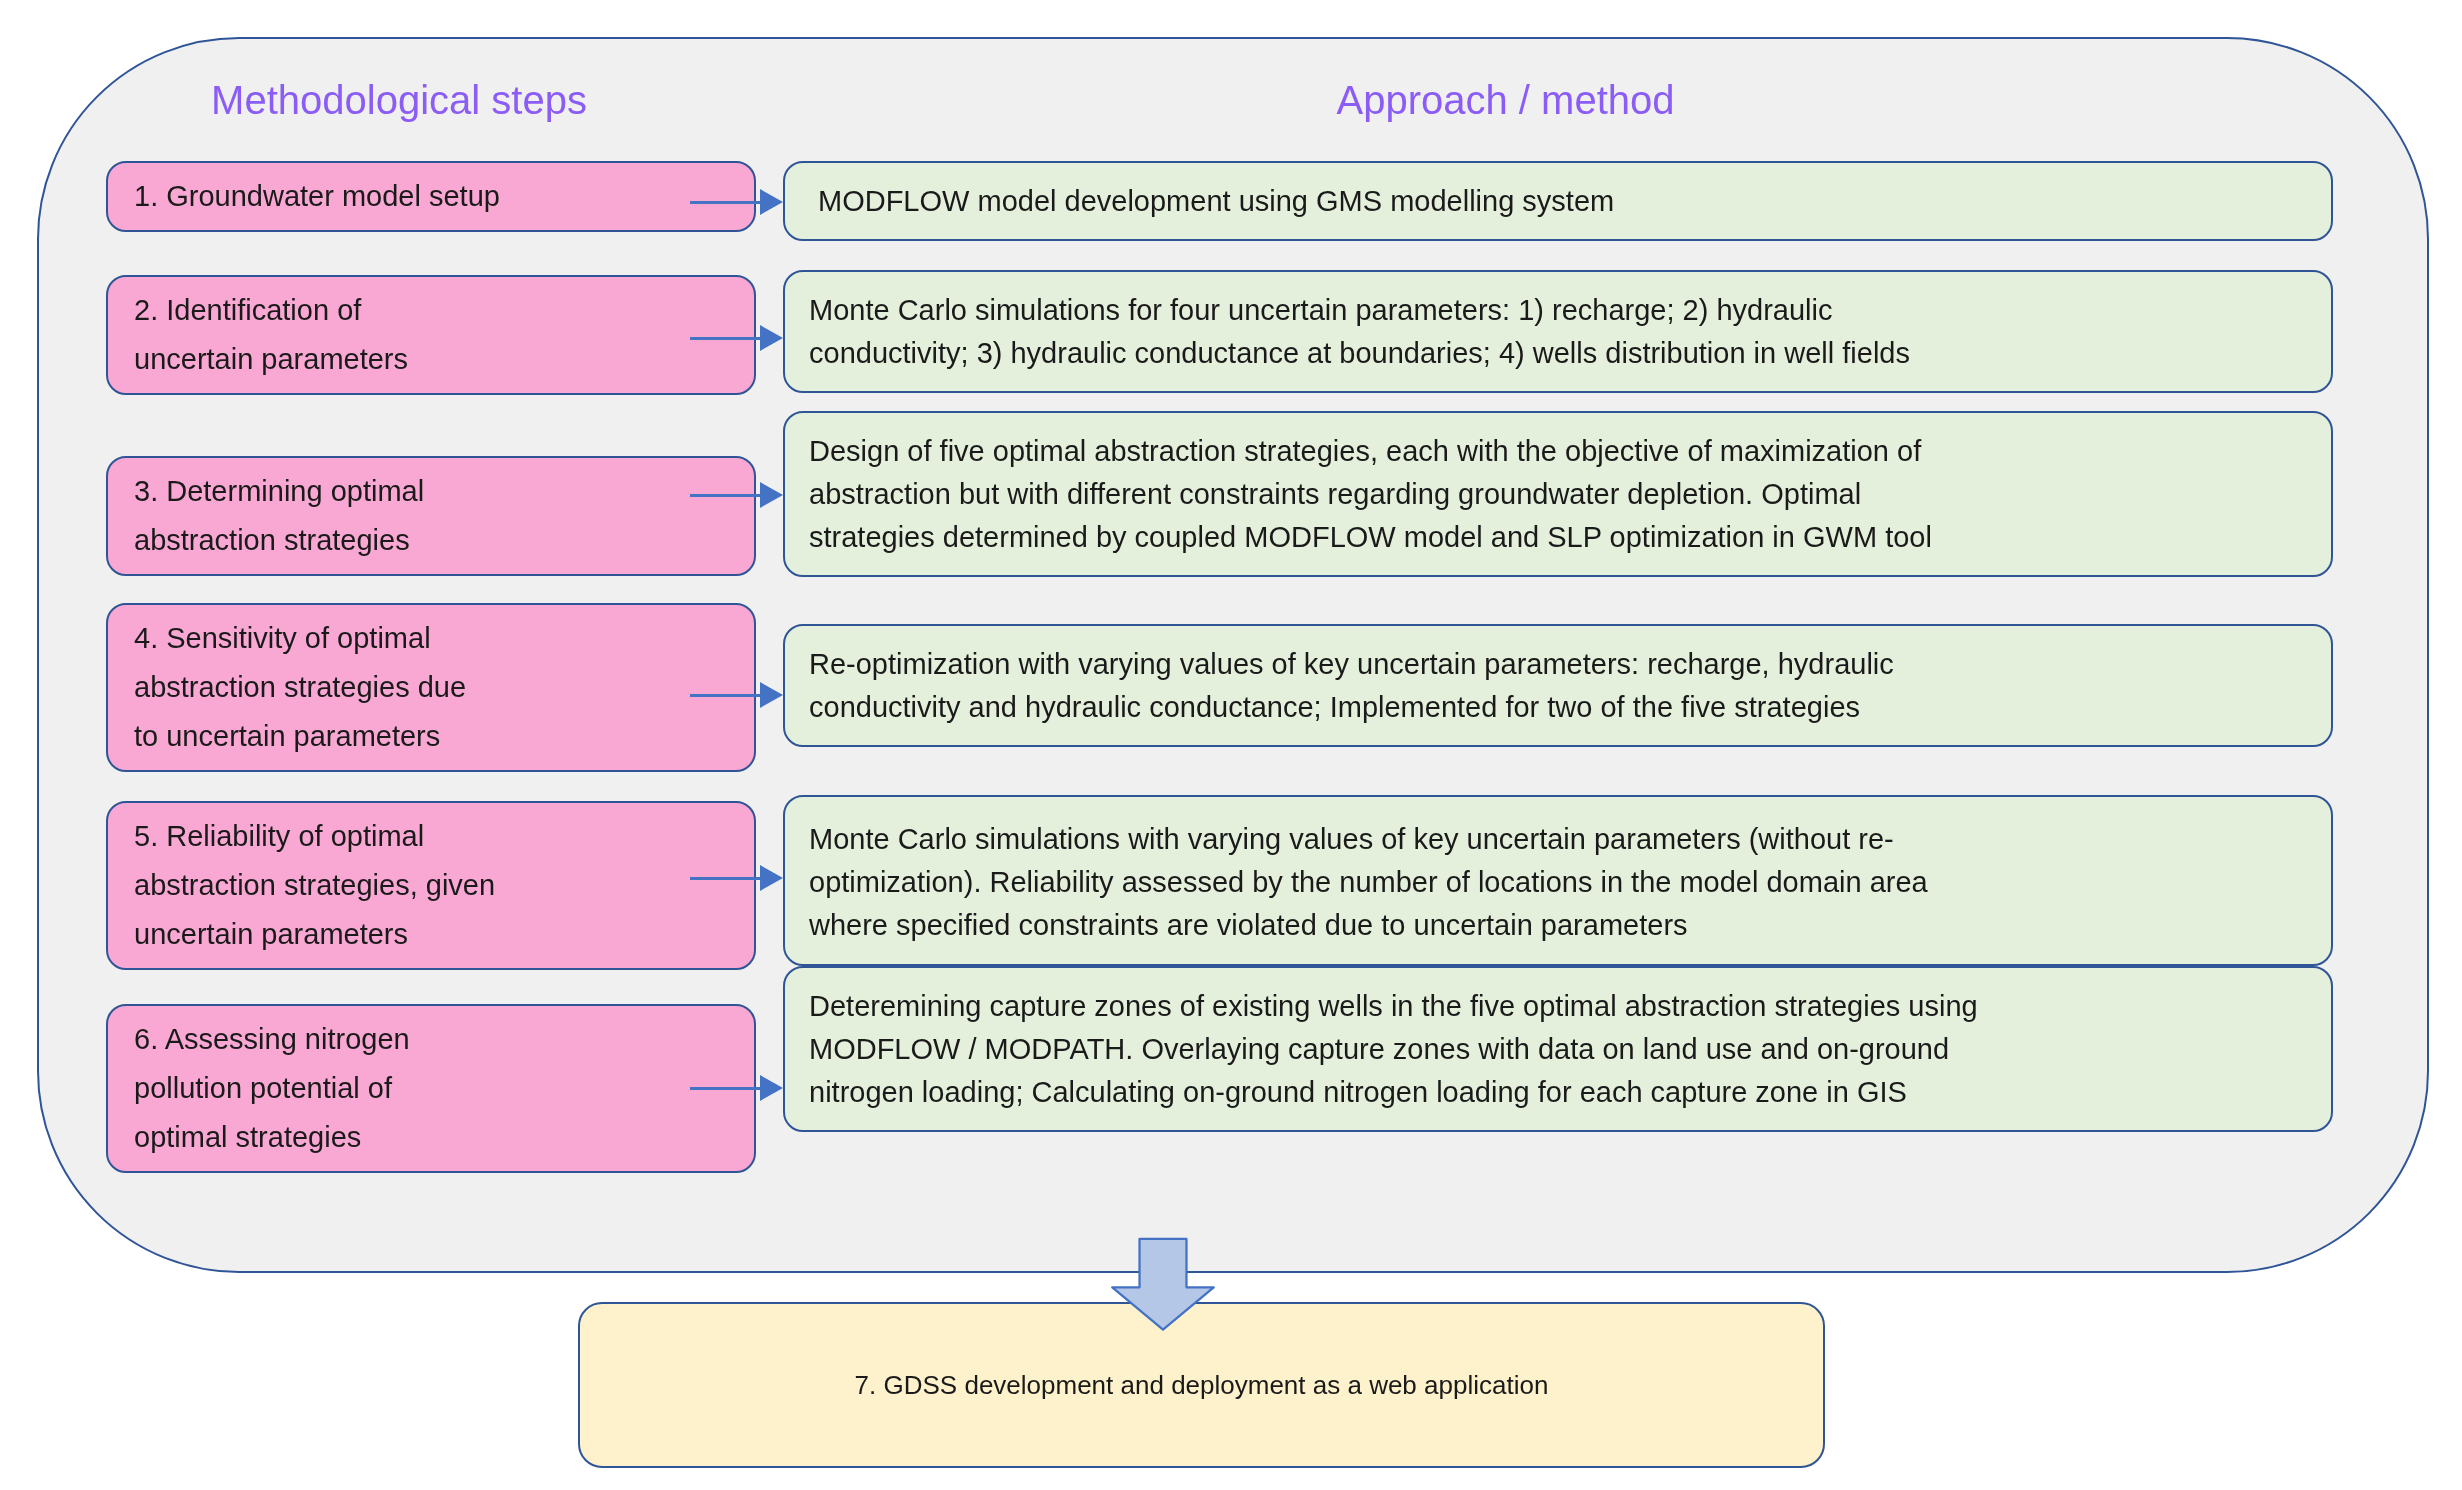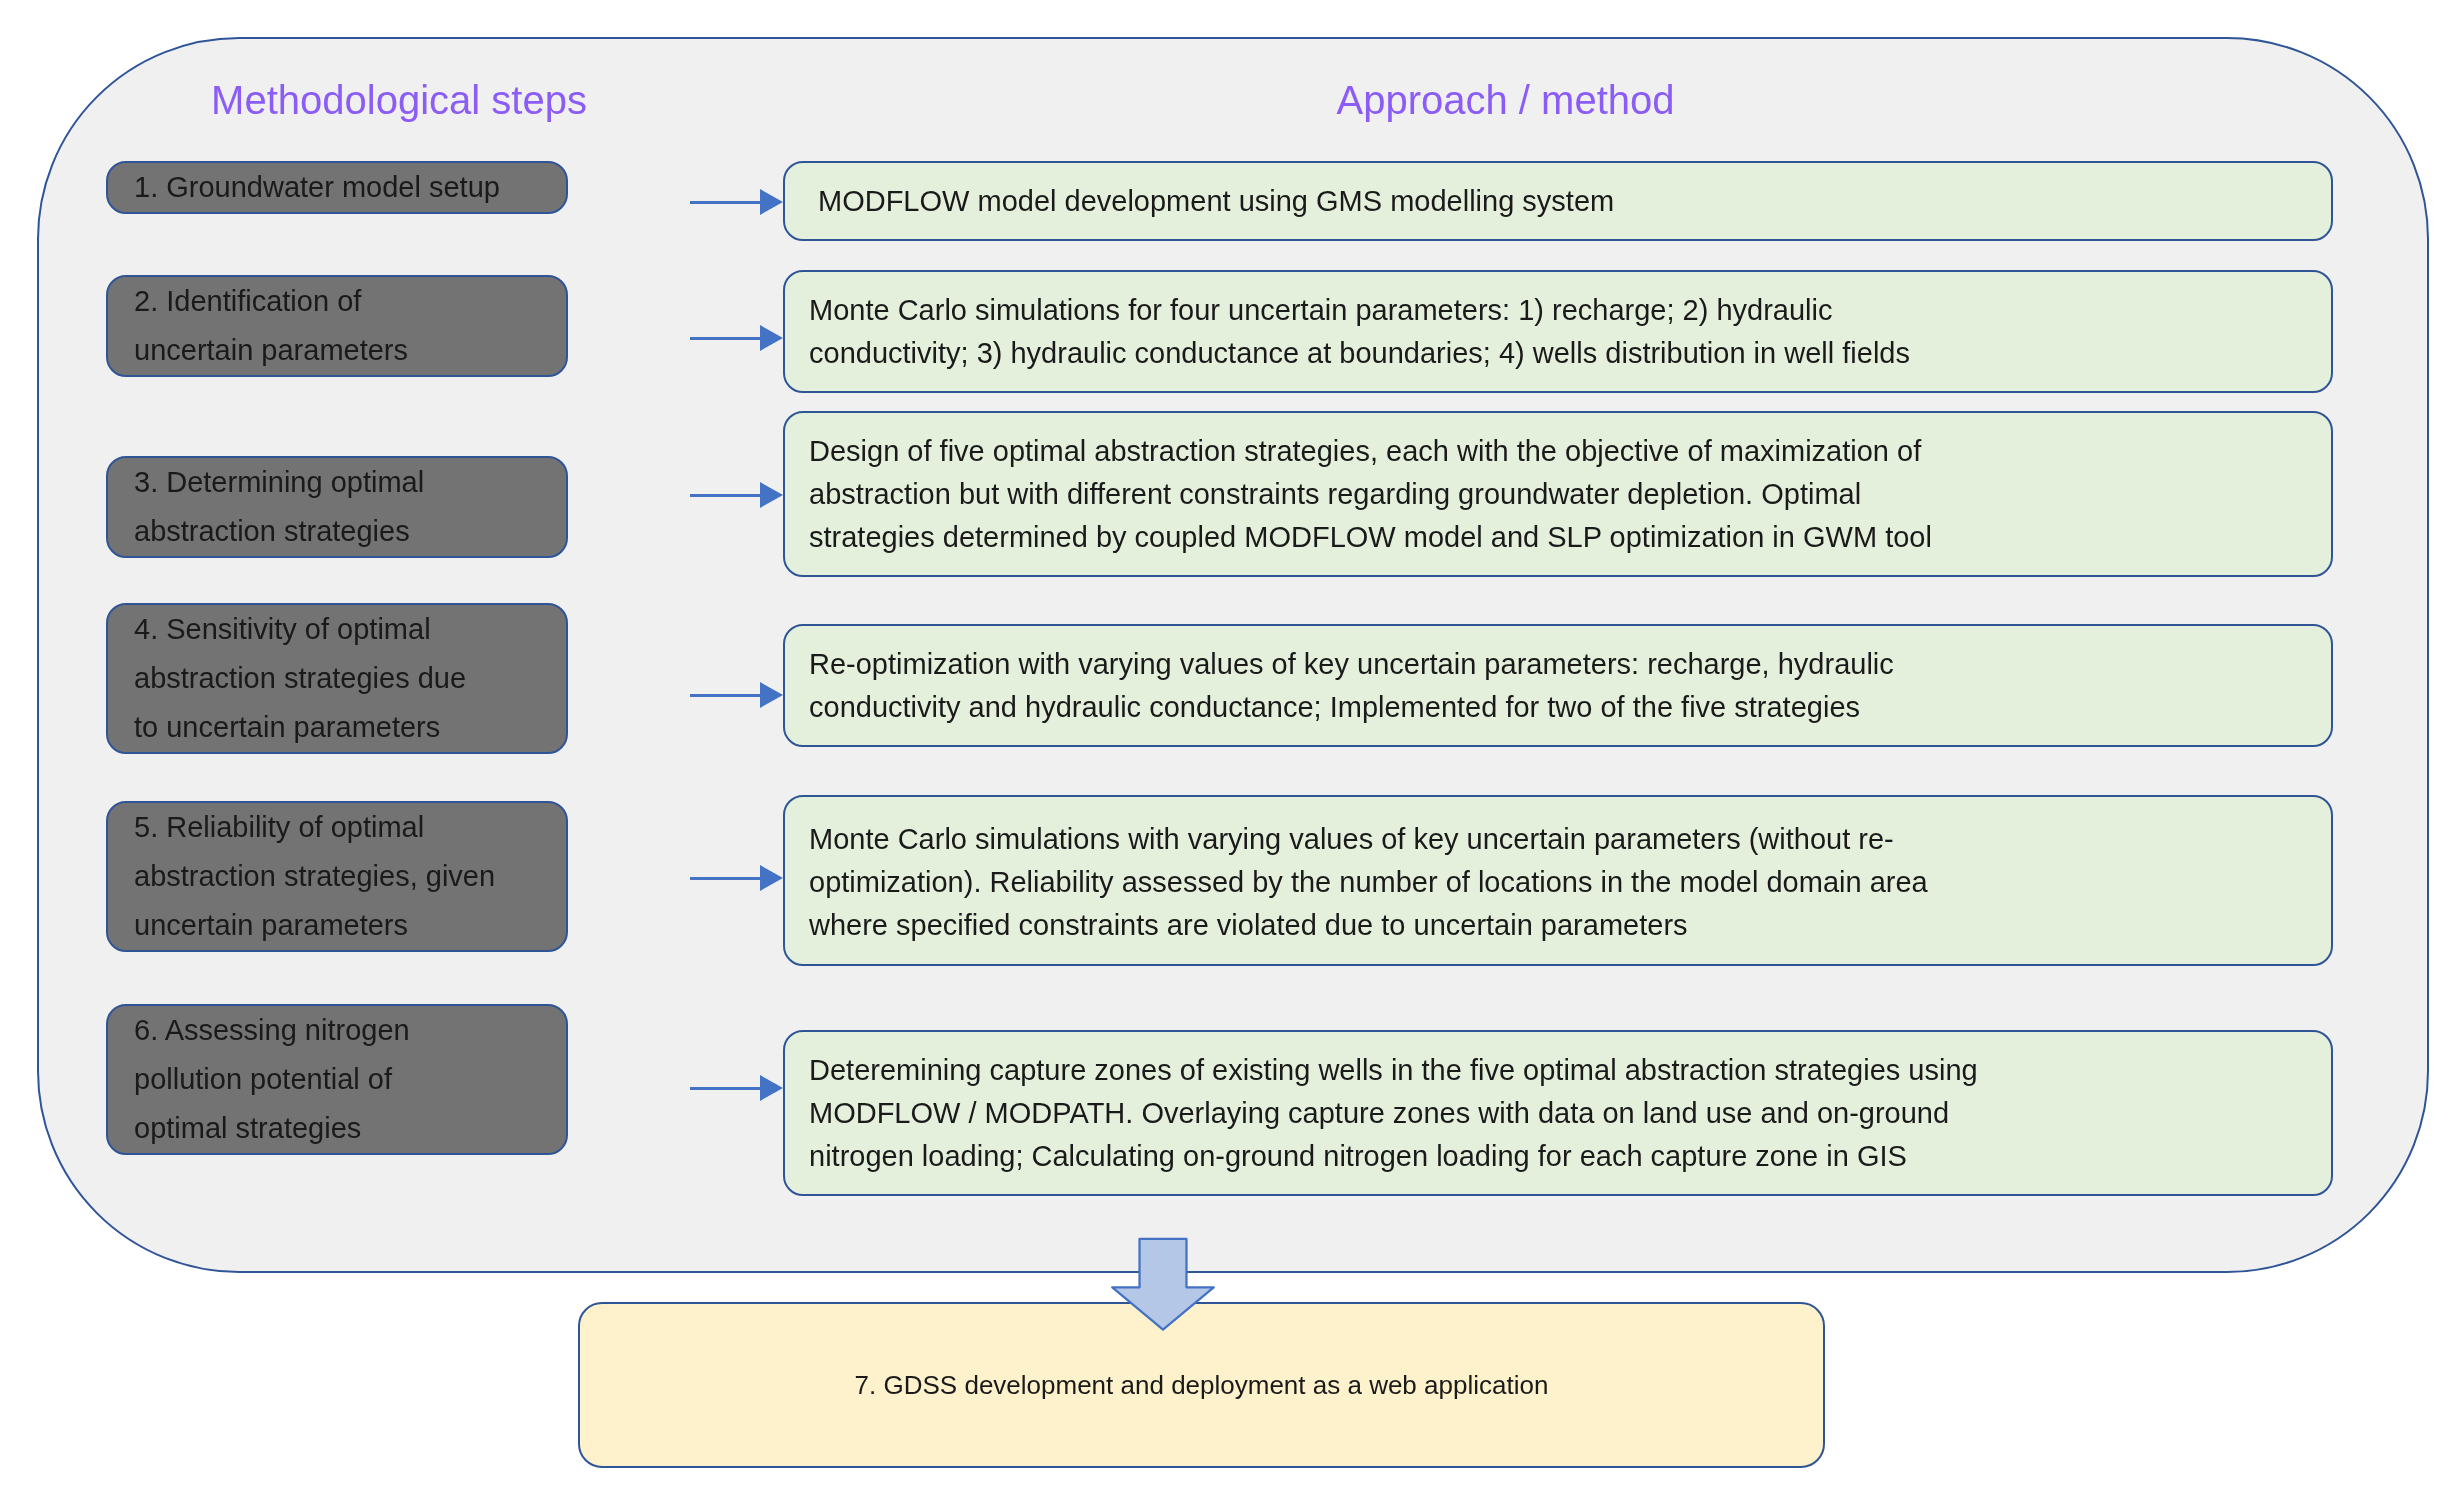--- a/index.html
+++ b/index.html
@@ -31,26 +31,26 @@
     line-height: 49px;
     text-align: center;
     color: #8b5cf6;
   }
   .col-header.left  { left: 106px;  width: 586px; }
   .col-header.right { left: 783px; width: 1445px; }
 
   .step {
     position: absolute;
     left: 106px;
-    width: 462px;
-    box-sizing: border-box;
-    background: #737373;
+    width: 650px;
+    box-sizing: border-box;
+    background: #f9a8d4;
     border: 2.3px solid #2f5597;
     border-radius: 20px;
-    padding: 0 26px;
+    padding: 9px 26px;
     font-size: 29px;
     line-height: 49px;
     white-space: pre-line;
   }
   .s1 { top: 161px; }
   .s2 { top: 275px; }
   .s3 { top: 456px; }
   .s4 { top: 603px; }
   .s5 { top: 801px; }
   .s6 { top: 1004px; }
@@ -66,21 +66,21 @@
     padding: 16.7px 24px;
     font-size: 29px;
     line-height: 43px;
     white-space: pre-line;
   }
   .m1 { top: 161px; padding-left: 33px; }
   .m2 { top: 270px; }
   .m3 { top: 411px; }
   .m4 { top: 624px; }
   .m5 { top: 795px; padding-top: 21px; }
-  .m6 { top: 1030px; }
+  .m6 { top: 966px; }
 
   .connector {
     position: absolute;
     left: 690px;
     width: 93px;
     height: 27px;
   }
   .connector .line {
     position: absolute;
     left: 0; top: 12px;

